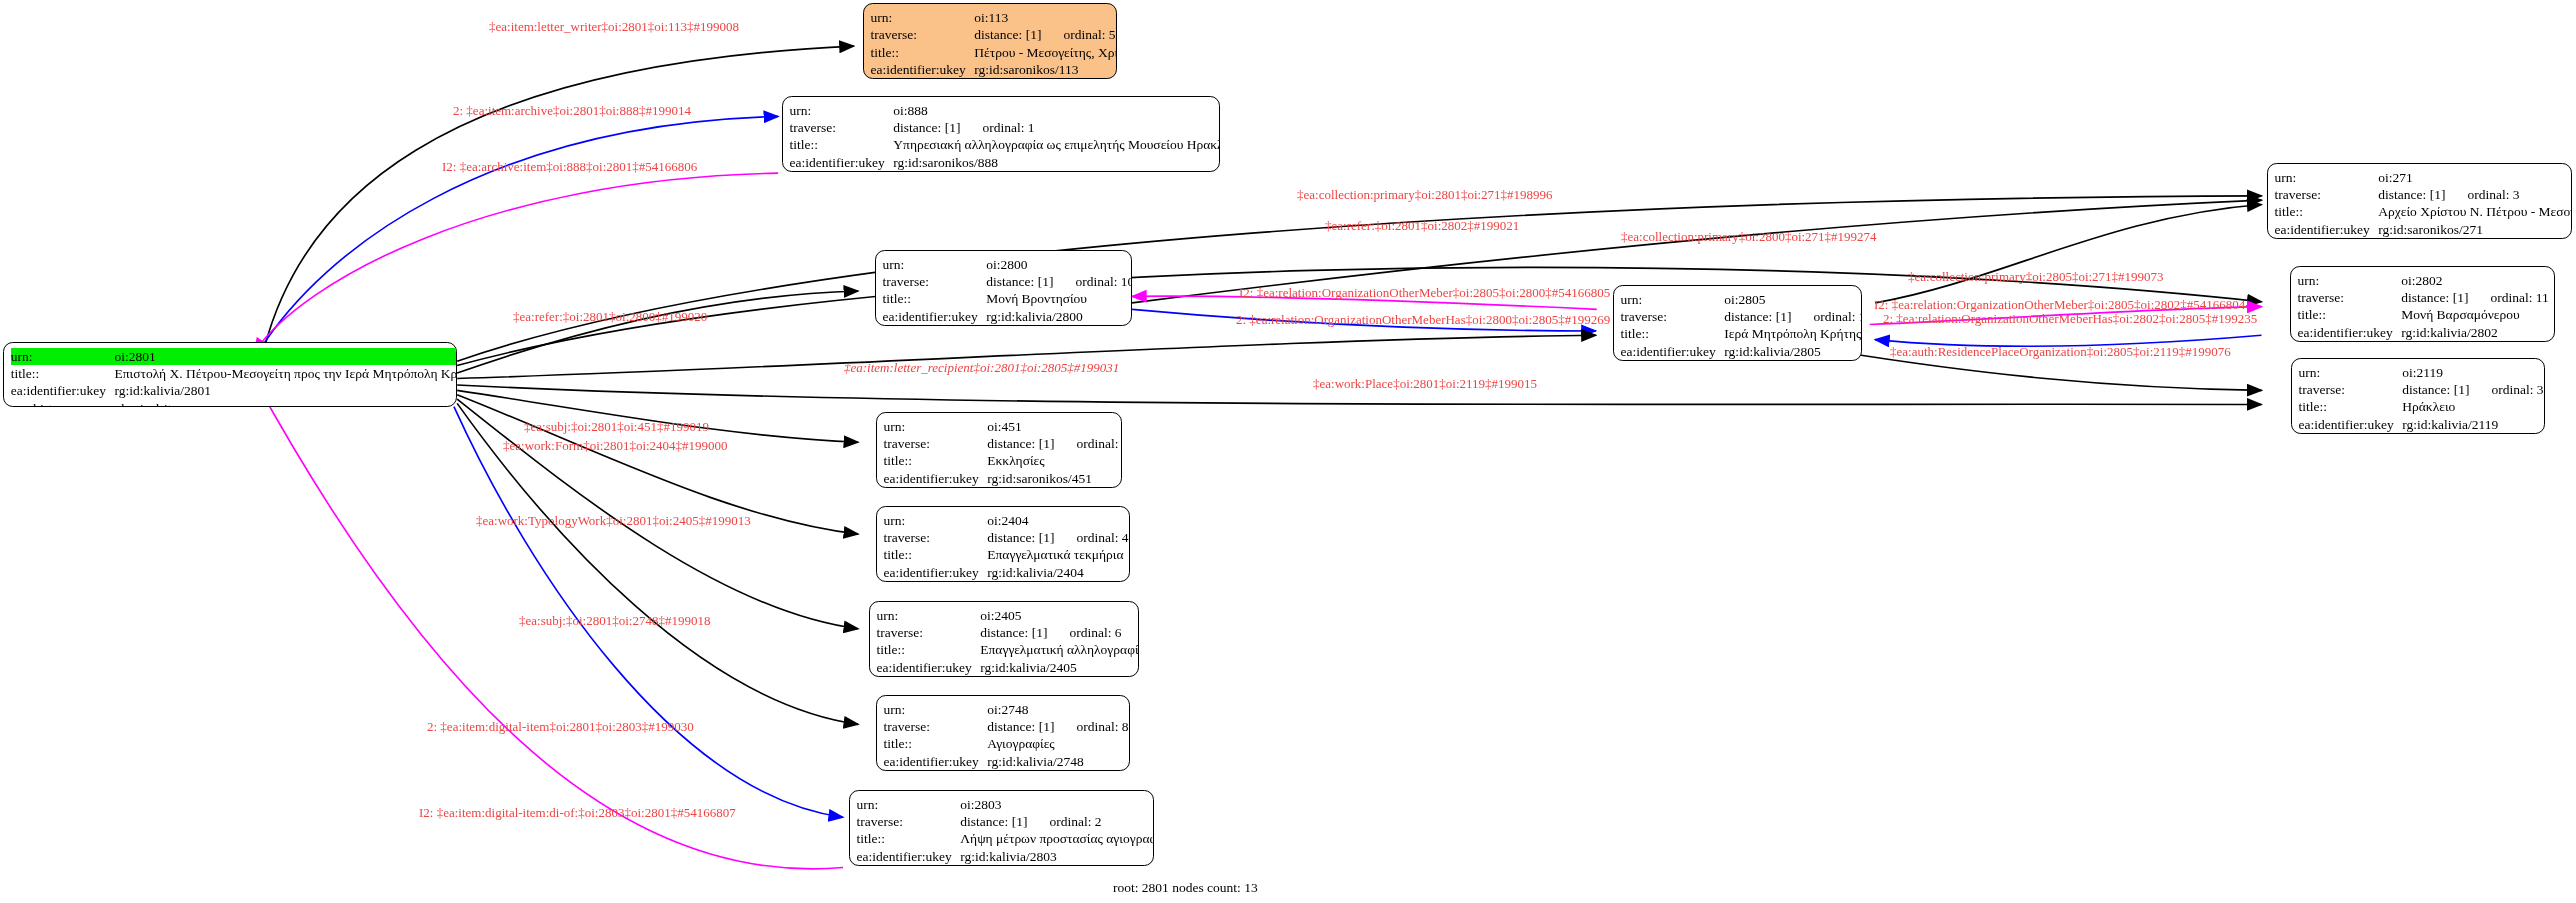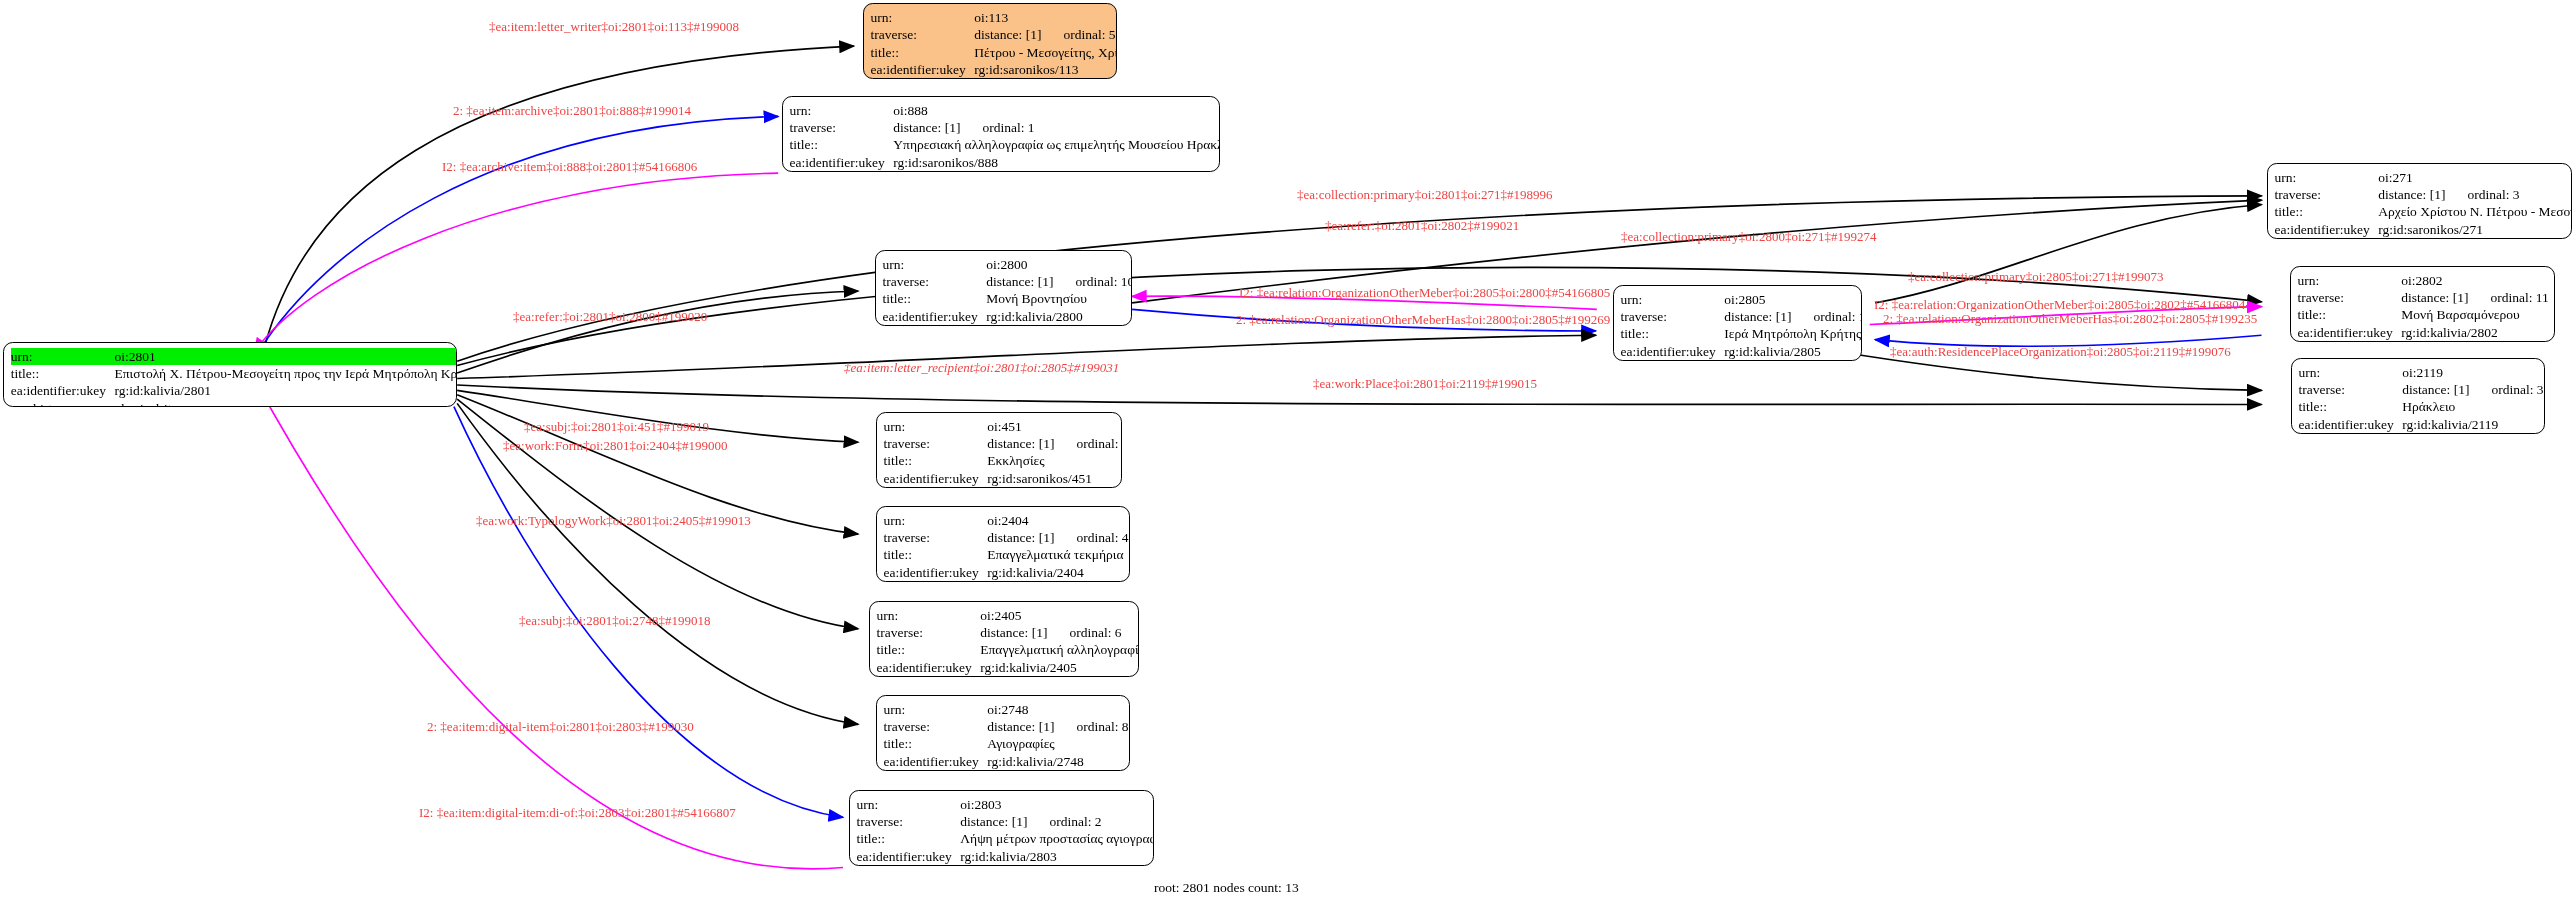--- a/index.html
+++ b/index.html
@@ -490,16 +490,16 @@
   <div class="elabel" style="left:1890px; top:345px;">‡ea:auth:ResidencePlaceOrganization‡oi:2805‡oi:2119‡#199076</div>
   <div class="elabel" style="left:844px; top:361px;font-style:italic;">‡ea:item:letter_recipient‡oi:2801‡oi:2805‡#199031</div>
   <div class="elabel" style="left:1313px; top:377px;">‡ea:work:Place‡oi:2801‡oi:2119‡#199015</div>
   <div class="elabel" style="left:524px;  top:420px;">‡ea:subj:‡oi:2801‡oi:451‡#199019</div>
   <div class="elabel" style="left:503px;  top:439px;">‡ea:work:Form‡oi:2801‡oi:2404‡#199000</div>
   <div class="elabel" style="left:476px;  top:514px;">‡ea:work:TypologyWork‡oi:2801‡oi:2405‡#199013</div>
   <div class="elabel" style="left:519px;  top:614px;">‡ea:subj:‡oi:2801‡oi:2748‡#199018</div>
   <div class="elabel" style="left:427px;  top:720px;">2: ‡ea:item:digital-item‡oi:2801‡oi:2803‡#199030</div>
   <div class="elabel" style="left:419px;  top:806px;">I2: ‡ea:item:digital-item:di-of:‡oi:2803‡oi:2801‡#54166807</div>
 
-  <div class="footer" style="left:1154px; top:880px;">root: 2801 nodes count: 13</div>
+  <div class="footer" style="left:1113px; top:880px;">root: 2801 nodes count: 13</div>
 
 </div>
 
 
 </body></html>

